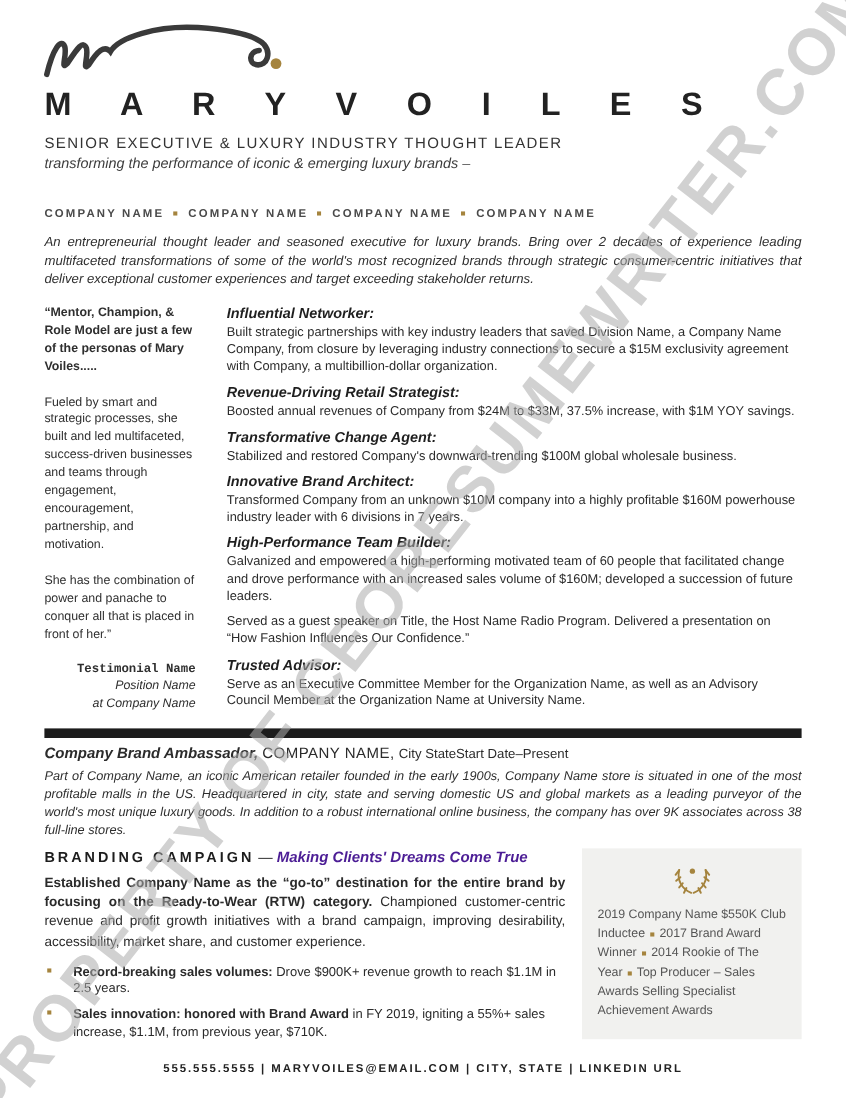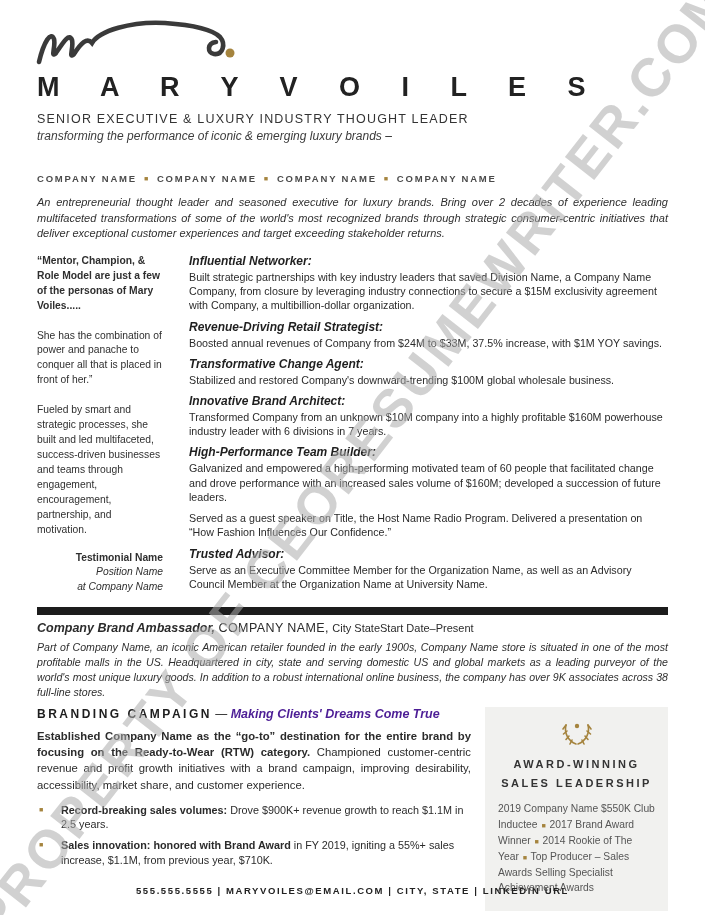--- a/index.html
+++ b/index.html
@@ -26,21 +26,21 @@
 
   .intro { margin-top:11px; font-style:italic; font-size:11px; line-height:1.42;
     text-align:justify; color:#2f2f2f; }
 
   
   .profile { display:flex; margin-top:12px; }
   .side { width:152px; padding-right:26px; flex-shrink:0; font-size:10.3px; line-height:1.45; color:#2f2f2f; }
   .side .q1 { font-weight:700; }
   .side p + p { margin-top:15px; }
   .attr { text-align:right; margin-top:13px; }
-  .attr .n { font-weight:700; }
+  .attr .n { font-weight:700;font-family:Liberation Mono, monospace; }
   .attr .t, .attr .c { font-style:italic; }
   .main { flex:1; }
   .hl { margin-bottom:7px; }
   .hl h3 { font-size:12px; font-style:italic; font-weight:700; color:#1f1f1f; margin-bottom:2px; }
   .hl p { font-size:10.7px; line-height:1.33; color:#2b2b2b; }
 
   
   .section-bar { height:8px; background:#1c1c1c; margin-top:9px; }
   .section-head { padding:8px 0 6px 0; border-bottom:2px solid #222;
     font-size:13px; font-style:italic; font-weight:600; letter-spacing:4.5px; color:#222; }
@@ -102,22 +102,22 @@
     <span>COMPANY NAME</span>
     <span class="gold-sq">■</span>
     <span>COMPANY NAME</span>
   </div>
 
   <p class="intro">An entrepreneurial thought leader and seasoned executive for luxury brands. Bring over 2 decades of experience leading multifaceted transformations of some of the world's most recognized brands through strategic consumer-centric initiatives that deliver exceptional customer experiences and target exceeding stakeholder returns.</p>
 
   <div class="profile">
     <div class="side">
       <p class="q1">“Mentor, Champion, &amp; Role Model are just a few of the personas of Mary Voiles.....</p>
+      <p>Fueled by smart and strategic processes, she built and led multifaceted, success-driven businesses and teams through engagement, encouragement, partnership, and motivation.</p>
       <p>She has the combination of power and panache to conquer all that is placed in front of her.”</p>
-      <p>Fueled by smart and strategic processes, she built and led multifaceted, success-driven businesses and teams through engagement, encouragement, partnership, and motivation.</p>
       <div class="attr">
         <div class="n">Testimonial Name</div>
         <div class="t">Position Name</div>
         <div class="c">at Company Name</div>
       </div>
     </div>
     <div class="main">
       <div class="hl">
         <h3>Influential Networker:</h3>
         <p>Built strategic partnerships with key industry leaders that saved Division Name, a Company Name Company, from closure by leveraging industry connections to secure a $15M exclusivity agreement with Company, a multibillion-dollar organization.</p>
@@ -187,24 +187,20 @@
     <div class="awards">
       <svg width="34" height="24" viewBox="0 0 34 24">
         <g fill="none" stroke="#a5843e" stroke-width="1.6" stroke-linecap="round">
           <path d="M6 3 C4 11 8 19 16 22"></path>
           <path d="M28 3 C30 11 26 19 18 22"></path>
           <path d="M6 3 L3 7 M7 9 L3.5 12 M9 14 L6 17.5 M12 18 L10 22"></path>
           <path d="M28 3 L31 7 M27 9 L30.5 12 M25 14 L28 17.5 M22 18 L24 22"></path>
         </g>
         <circle cx="17" cy="4" r="2.2" fill="#a5843e"></circle>
       </svg>
-      <h4>
-        <span>AWARD-WINNING</span><br>
-        <span>SALES LEADERSHIP</span>
-      </h4>
       <p>
         <span>2019 Company Name $550K Club Inductee</span>
         <span class="gold-sq">■</span>
         <span>2017 Brand Award Winner</span>
         <span class="gold-sq">■</span>
         <span>2014 Rookie of The Year</span>
         <span class="gold-sq">■</span>
         <span>Top Producer – Sales Awards</span>
         
         <span>Selling Specialist Achievement Awards</span>

